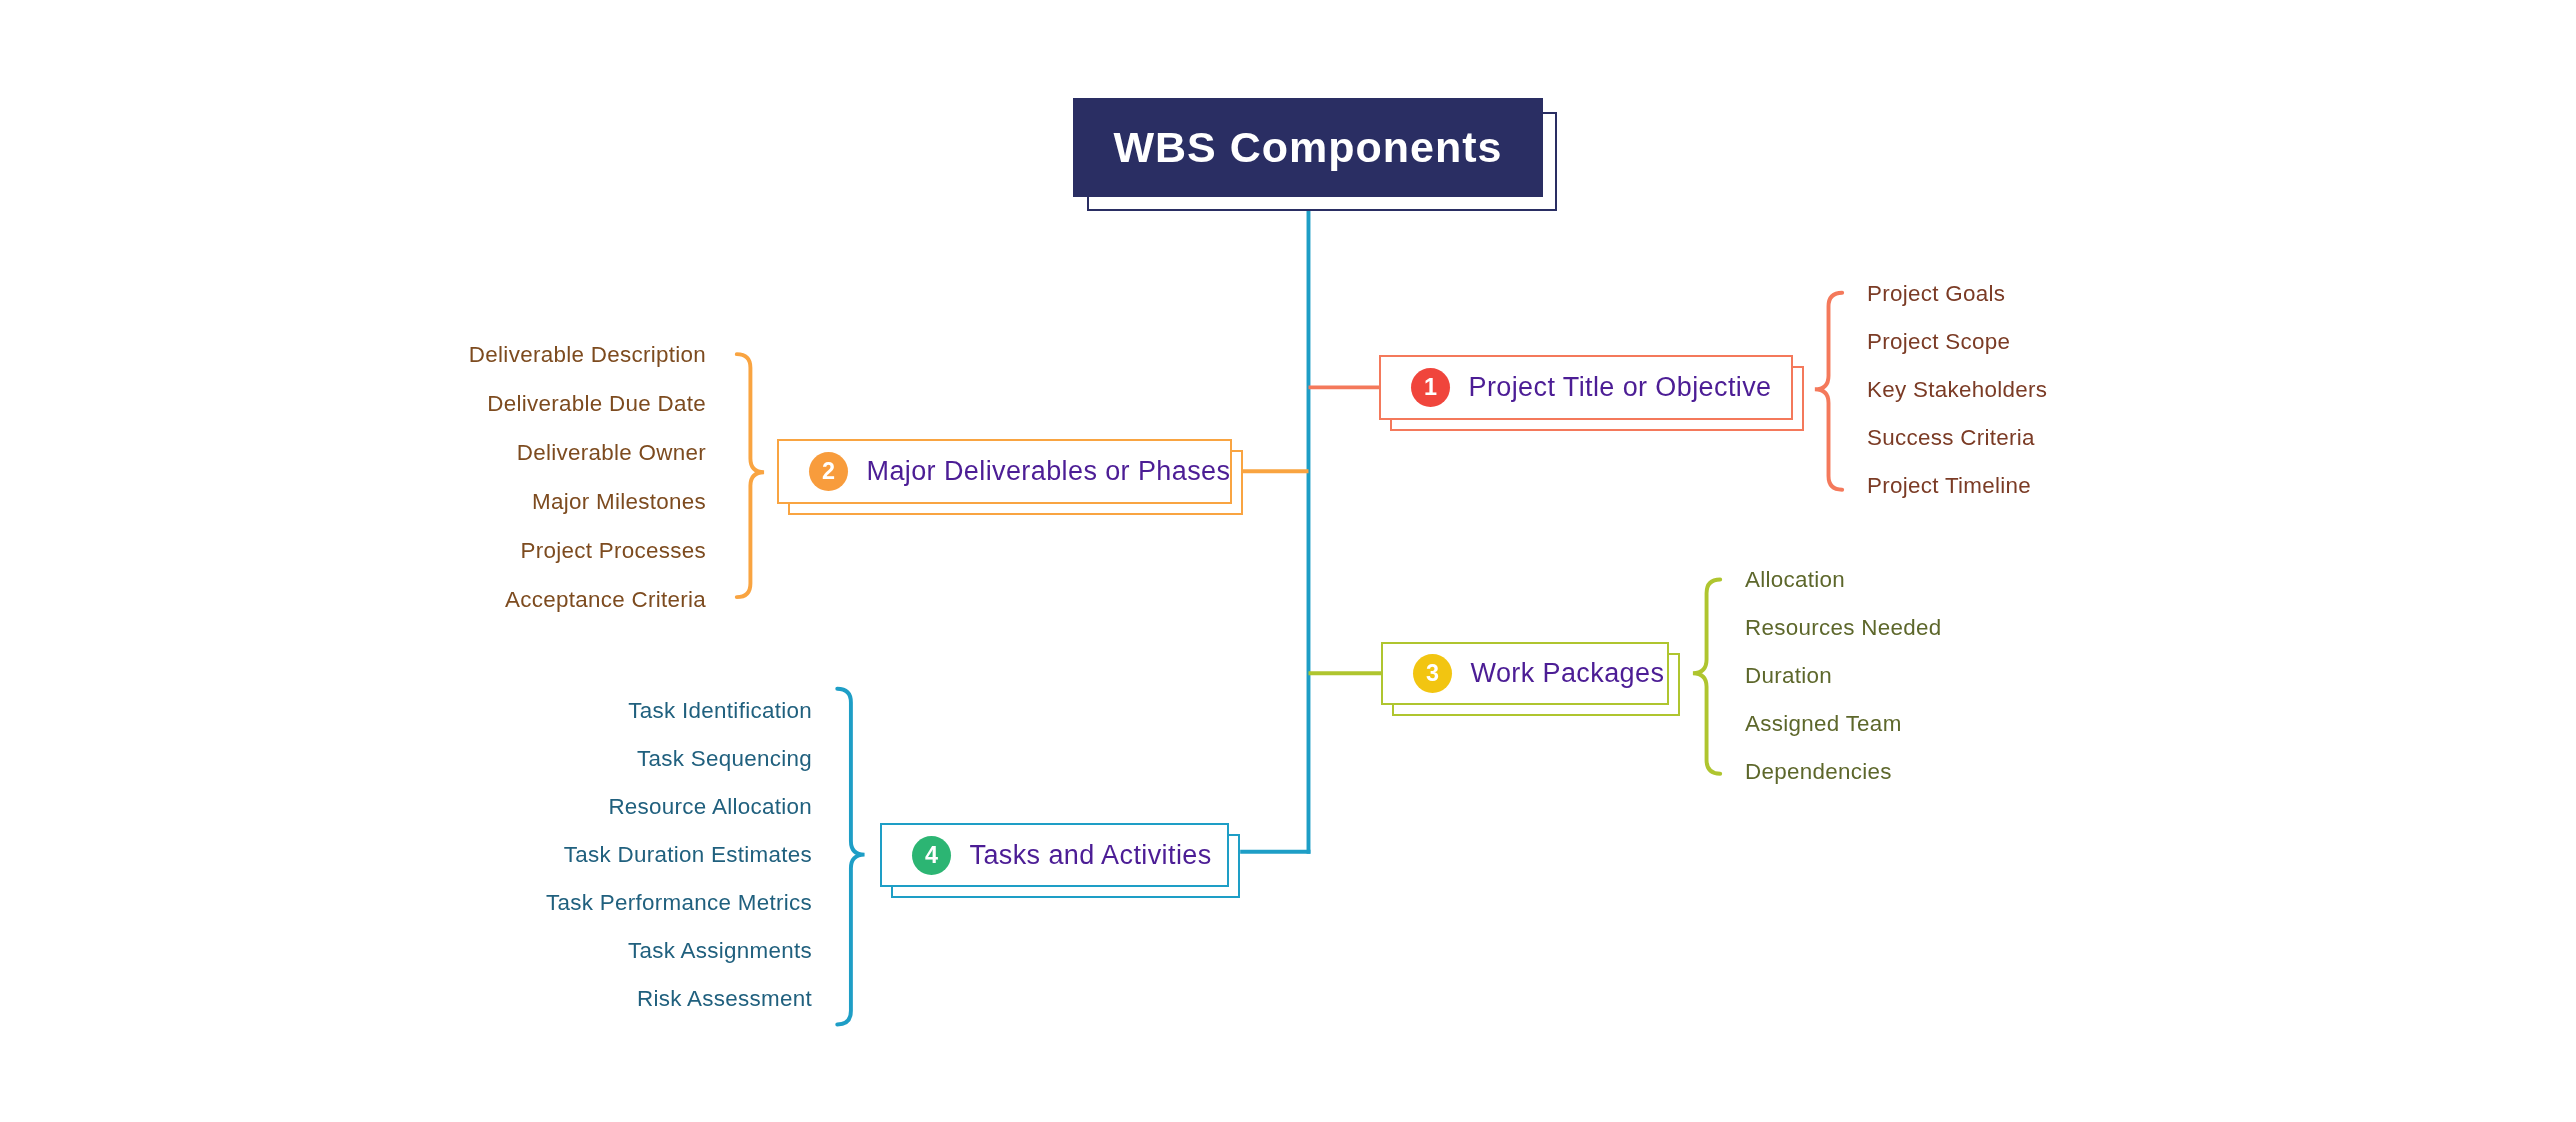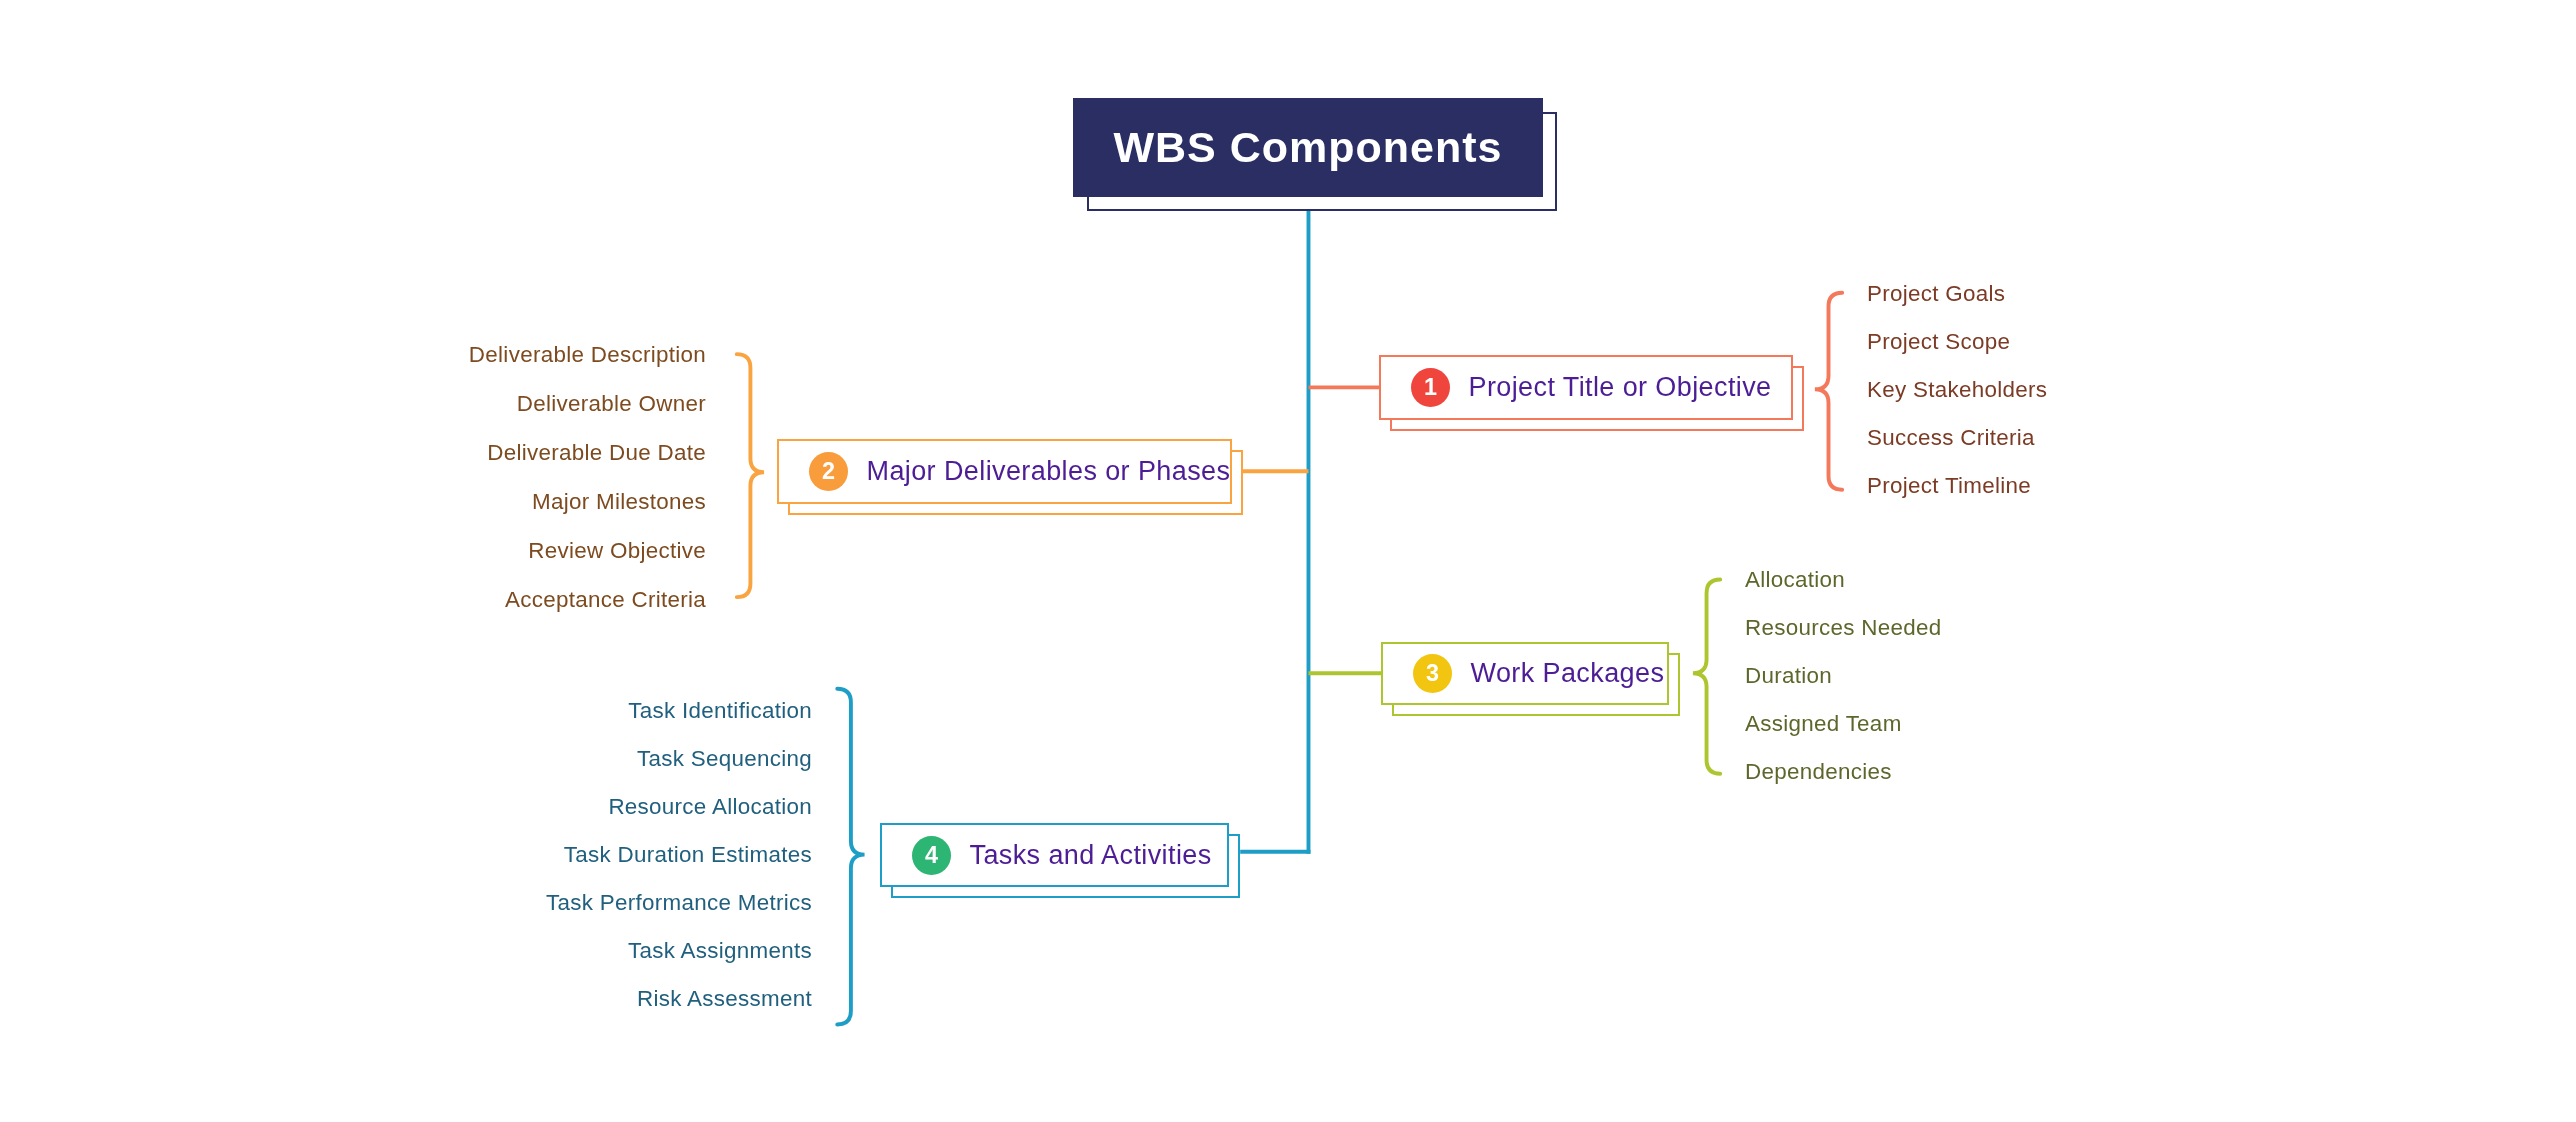--- a/index.html
+++ b/index.html
@@ -117,24 +117,24 @@
 
   <ul class="leaves nd0" id="leaves-0" style="left: 1867px; top: 270px; --row: 48px; --accent: #F4795B; --badge: #F0453C; --leaf: #7B3B25;">
       <li>Project Goals</li>
       <li>Project Scope</li>
       <li>Key Stakeholders</li>
       <li>Success Criteria</li>
       <li>Project Timeline</li>
     </ul>
   <ul class="leaves right nd1" id="leaves-1" style="left: 257px; top: 330px; --row: 49px; --accent: #F9A441; --badge: #F89C3C; --leaf: #7D4B1F;">
       <li>Deliverable Description</li>
+      <li>Deliverable Due Date</li>
       <li>Deliverable Owner</li>
-      <li>Deliverable Due Date</li>
       <li>Major Milestones</li>
-      <li>Review Objective</li>
+      <li>Project Processes</li>
       <li>Acceptance Criteria</li>
     </ul>
   <ul class="leaves nd2" id="leaves-2" style="left: 1745px; top: 556px; --row: 48px; --accent: #AFC52F; --badge: #F2C511; --leaf: #5D672B;">
       <li>Allocation</li>
       <li>Resources Needed</li>
       <li>Duration</li>
       <li>Assigned Team</li>
       <li>Dependencies</li>
     </ul>
   <ul class="leaves right nd3" id="leaves-3" style="left: 363px; top: 687px; --row: 48px; --accent: #1E9EC6; --badge: #2CB573; --leaf: #20607E;">

